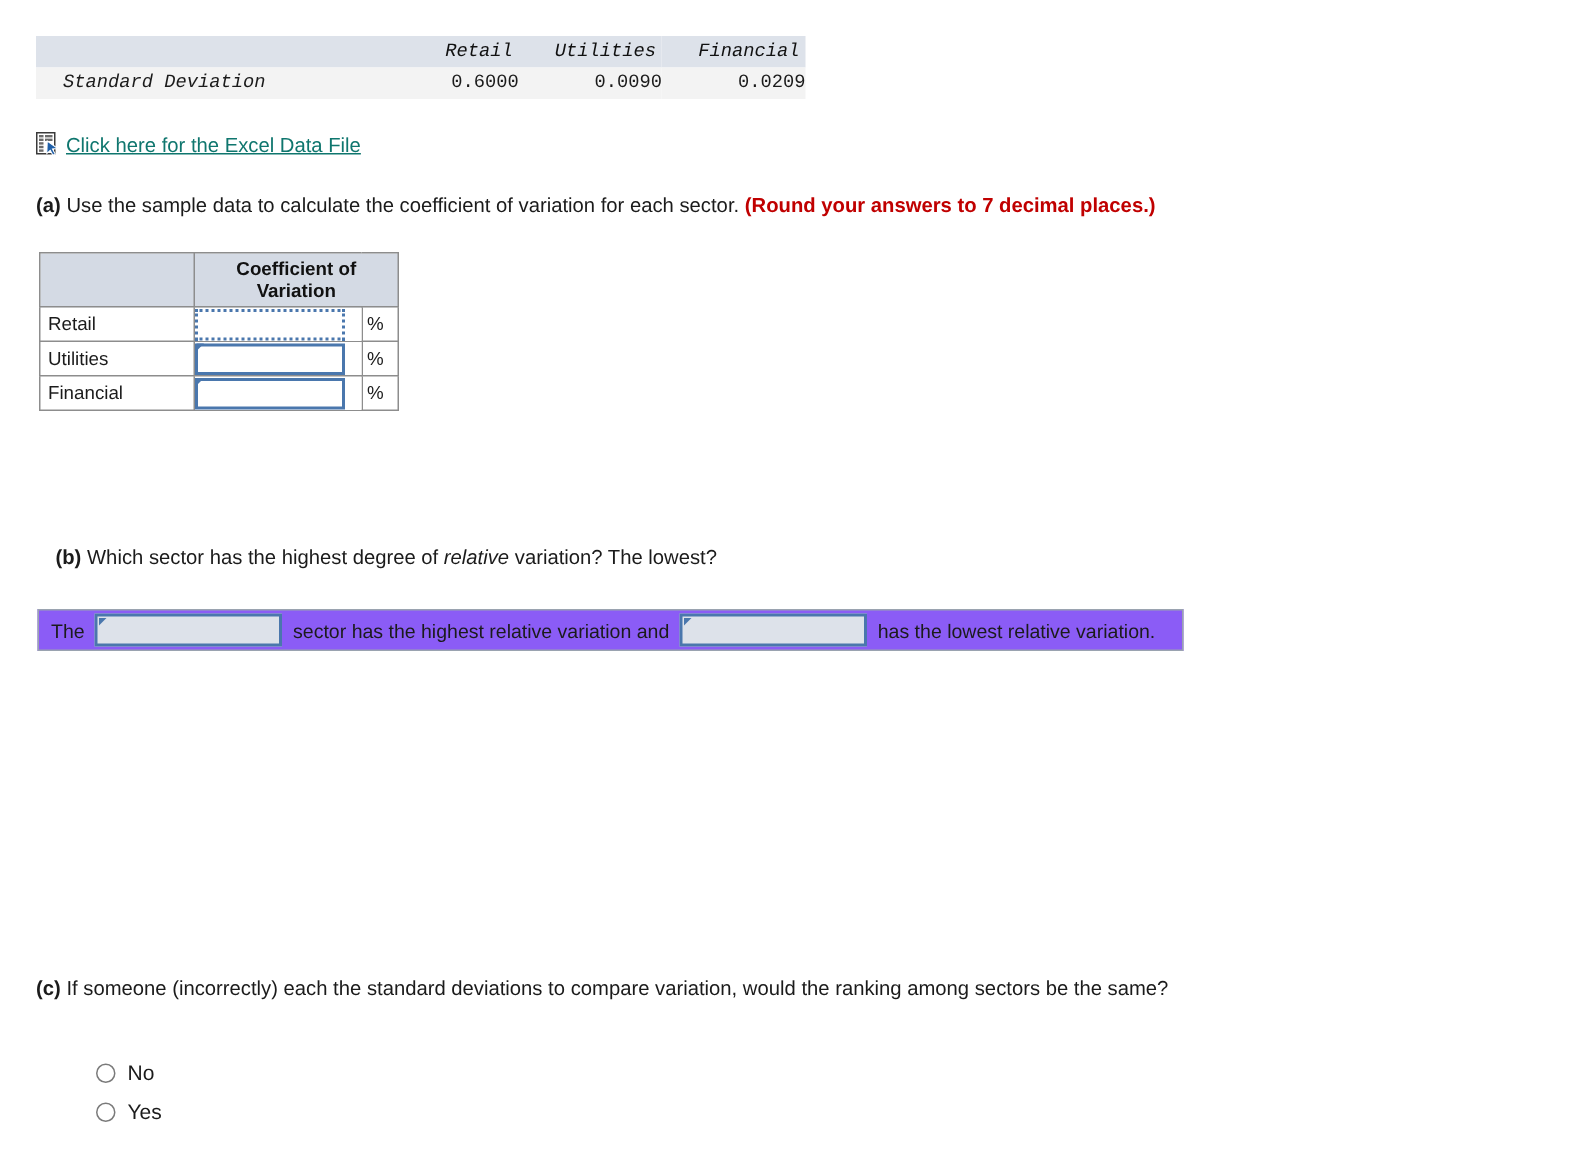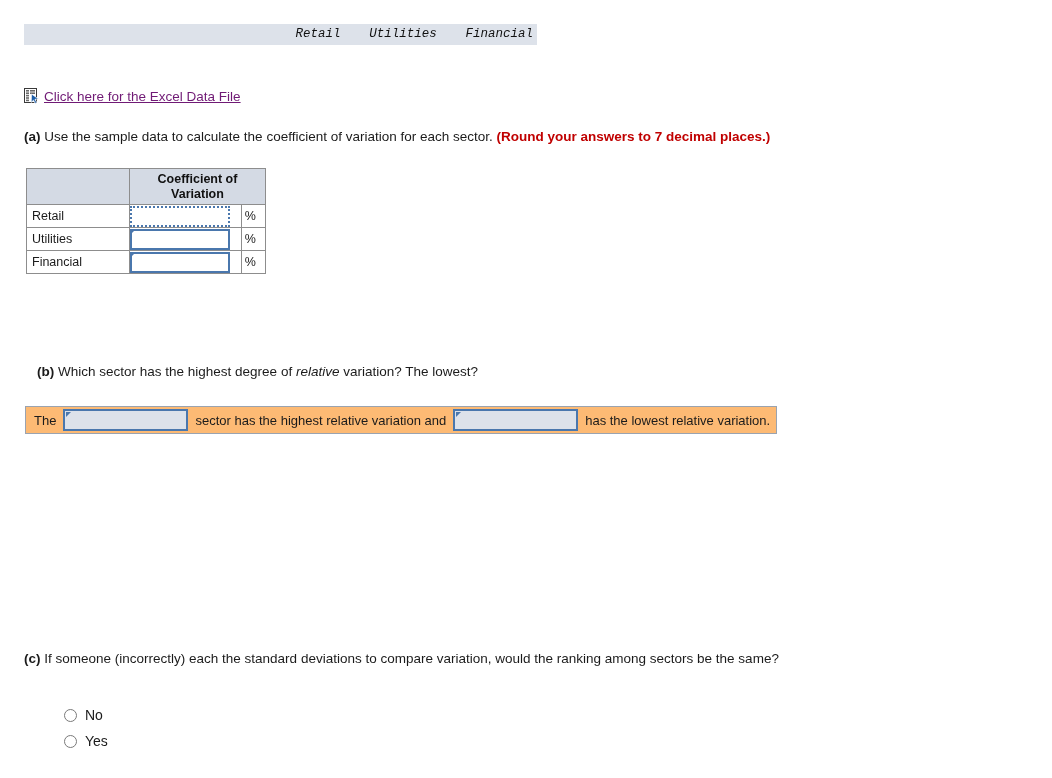--- a/index.html
+++ b/index.html
@@ -69,21 +69,21 @@
   }
   .excel-icon {
     width: 15px;
     height: 16px;
     display: inline-block;
     position: relative;
     flex: 0 0 auto;
   }
   .excel-link {
     font-size: 13.5px;
-    color: #701a75;
+    color: #0f766e;
     text-decoration: underline;
     cursor: pointer;
     font-family: "Liberation Sans", sans-serif;
     padding-left: 3px;
   }
 
   
   .qtext {
     position: absolute;
     font-size: 13.5px;
@@ -181,27 +181,27 @@
     z-index: 3;
   }
 
   
   .sentence-strip {
     position: absolute;
     left: 25px;
     top: 406px;
     height: 28px;
     box-sizing: border-box;
-    background: #fdba74;
+    background: #8b5cf6;
     border: 1px solid #9aa3b0;
     display: flex;
     align-items: center;
     font-size: 13px;
     color: #1b1b1b;
-    padding: 0 0 0 6px;
+    padding: 0 12px 0 6px;
     white-space: nowrap;
   }
   .sentence-strip .txt { padding: 0 6px 0 2px; }
   .sentence-strip .txt.post { padding-left: 6px; }
   .sel-box {
     box-sizing: border-box;
     width: 125px;
     height: 22px;
     border: 2px solid #4a77ad;
     background: #dde2ea;
@@ -243,20 +243,26 @@
 <table class="stats-table">
   <thead>
     <tr>
       <th class="col-label"></th>
       <th class="col-num">Retail</th>
       <th class="col-num">Utilities</th>
       <th class="col-num">Financial</th>
     </tr>
   </thead>
   <tbody>
+    <tr class="row-odd">
+      <td class="label-cell">Standard Deviation</td>
+      <td class="num-cell">0.6000</td>
+      <td class="num-cell">0.0090</td>
+      <td class="num-cell">0.0209</td>
+    </tr>
   </tbody>
 </table>
 
 <div class="excel-link-wrap">
   <span class="excel-icon">
     <svg width="15" height="16" viewBox="0 0 15 16" xmlns="http://www.w3.org/2000/svg">
       <rect x="0.5" y="0.5" width="12" height="14" fill="#ffffff" stroke="#3a3a3a"></rect>
       <rect x="2" y="2" width="3" height="1.6" fill="#6b6b6b"></rect>
       <rect x="6" y="2" width="5" height="1.6" fill="#6b6b6b"></rect>
       <rect x="2" y="4.4" width="3" height="1.6" fill="#6b6b6b"></rect>

